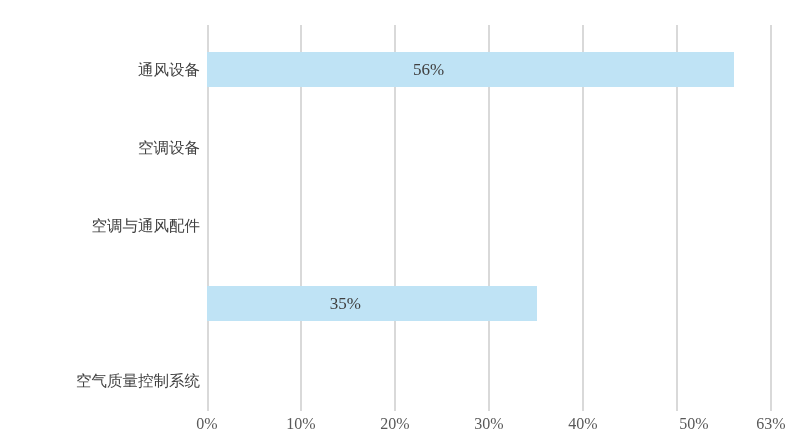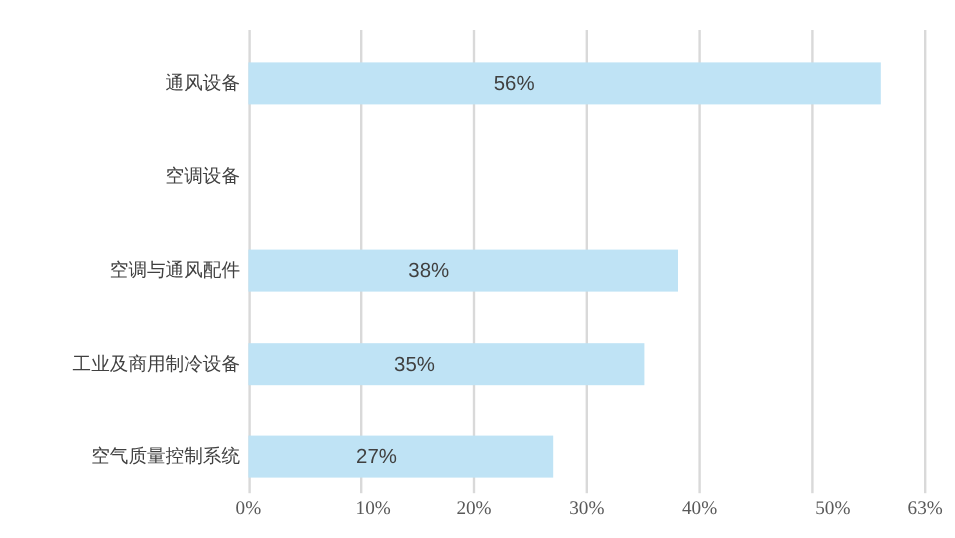--- a/index.html
+++ b/index.html
@@ -59,21 +59,21 @@
     height: 35px;
     background: #bfe3f5;
   }
   .bar-value {
     position: absolute;
     top: 0;
     height: 52px;
     line-height: 35px;
     font-size: 17px;
     color: #404040;
-    font-family: Liberation Sans, sans-serif;
+    font-family: Liberation Serif, serif;
     white-space: nowrap;
   }
 
   .cat-label {
     position: absolute;
     right: 0;
     width: 200px;
     text-align: right;
     font-size: 15.5px;
     color: #404040;
@@ -109,60 +109,51 @@
 </style>
 </head>
 <body>
 
 <div id="chart-root">
 
   <div class="cat-axis">
     <div class="cat-label" style="top:105px;">空调设备</div>
     <div class="cat-label" style="top:27px;">通风设备</div>
     <div class="cat-label" style="top:183px;">空调与通风配件</div>
-    <div class="cat-label" style="top:261px;">工业及商用制冷设备</div>
     <div class="cat-label" style="top:338px;padding-left:26px;">空气质量控制系统</div>
   </div>
 
   <div class="plot-area">
 
     <div class="gridlines">
       <div class="gridline" style="left: 0px; background: rgb(217, 217, 217);"></div>
       <div class="gridline" style="left: 93px; background: rgb(217, 217, 217);"></div>
       <div class="gridline" style="left: 187px; background: rgb(217, 217, 217);"></div>
       <div class="gridline" style="left: 281px; background: rgb(217, 217, 217);"></div>
       <div class="gridline" style="left: 375px; background: rgb(217, 217, 217);"></div>
       <div class="gridline" style="left: 469px; background: rgb(217, 217, 217);"></div>
       <div class="gridline" style="left: 563px; background: rgb(217, 217, 217);"></div>
     </div>
 
     <div class="bars">
       <div class="bar-row" style="top:27px;">
         <div class="bar" style="width: 527.333px; background: rgb(191, 227, 245);"></div>
         <div class="bar-value" style="left: 221.48px; transform: translateX(-50%);">56%</div>
       </div>
-      <div class="bar-row" style="top:183px;">
-        <div class="bar" style="width: 357.833px; background: rgb(191, 227, 245);"></div>
-        <div class="bar-value" style="left: 150.29px; transform: translateX(-50%);">38%</div>
-      </div>
       <div class="bar-row" style="top:261px;">
         <div class="bar" style="width: 329.583px; background: rgb(191, 227, 245);"></div>
         <div class="bar-value" style="left: 138.425px; transform: translateX(-50%); text-align: center;">35%</div>
-      </div>
-      <div class="bar-row" style="top:338px;">
-        <div class="bar" style="width: 254.25px; background: rgb(191, 227, 245);"></div>
-        <div class="bar-value" style="left: 106.785px; transform: translateX(-50%);">27%</div>
       </div>
     </div>
 
   </div>
 
   <div class="xtick-labels">
     <div class="xtick" style="left:0px;">0%</div>
-    <div class="xtick" style="left:94px;margin-left:10px;">10%</div>
+    <div class="xtick" style="left:94px;">10%</div>
     <div class="xtick" style="left:188px;">20%</div>
     <div class="xtick" style="left:282px;">30%</div>
     <div class="xtick" style="left:376px;">40%</div>
     <div class="xtick" style="left:487px;">50%</div>
     <div class="xtick" style="left:564px;">63%</div>
   </div>
 
 </div>
 
 </body></html>

